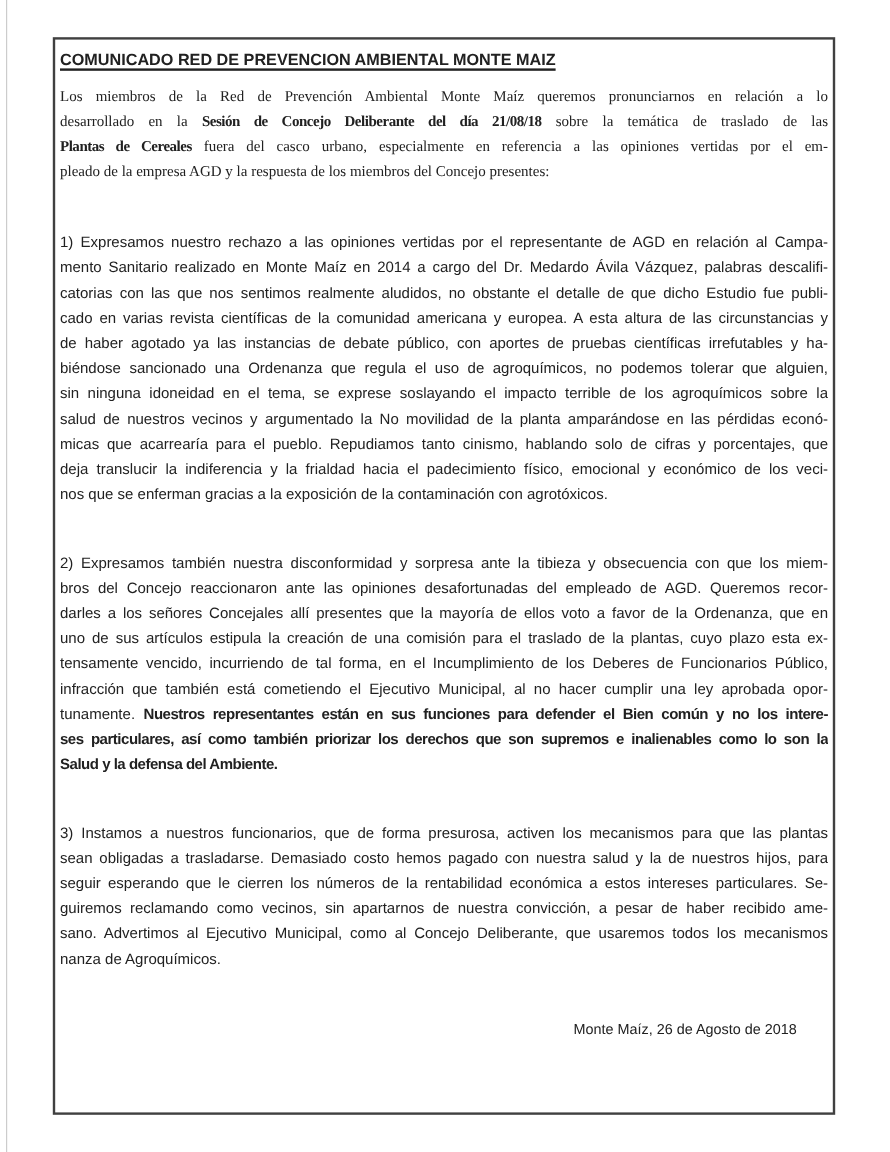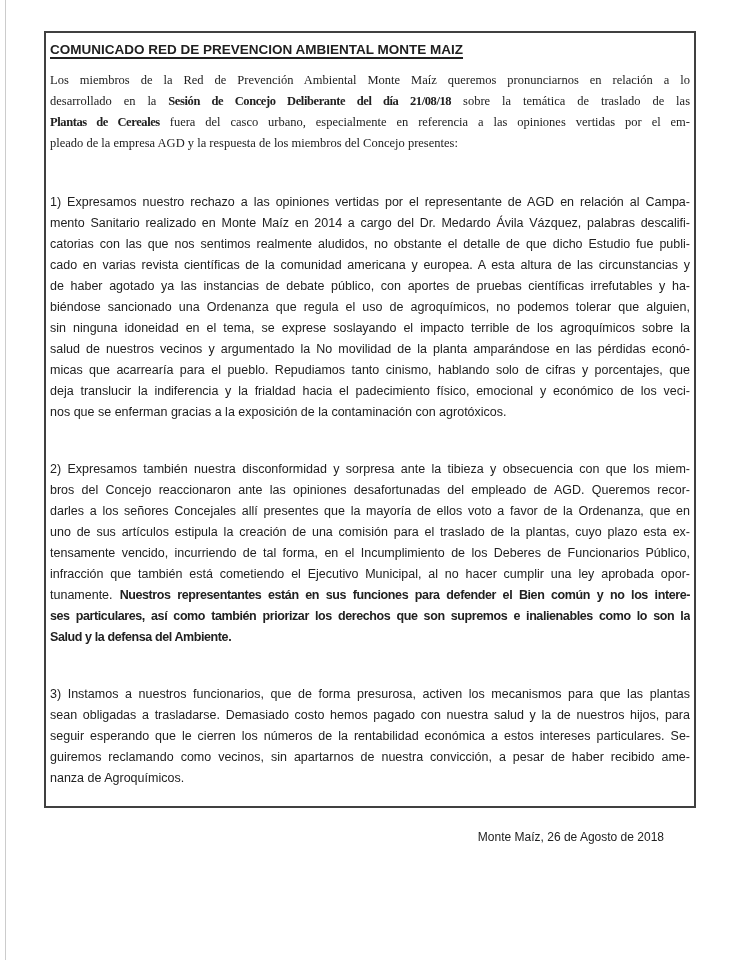--- a/index.html
+++ b/index.html
@@ -21,21 +21,21 @@
     top: 0;
     width: 1px;
     height: 960px;
     background: var(--scan-edge, #cccccc);
   }
   .frame {
     position: absolute;
     left: 44px;
     top: 31px;
     width: 652px;
-    height: 777px;
+    height: 898px;
     box-sizing: border-box;
     border: 2px solid var(--border, #404040);
     background: var(--page-bg, #ffffff);
     padding: 6px 4px 0 4px;
   }
   .doc-title {
     font-size: 13.5px;
     font-weight: bold;
     line-height: 22px;
     white-space: nowrap;
@@ -110,17 +110,18 @@
       <div class="line"><span>tunamente. </span><span class="bold">Nuestros representantes están en sus funciones para defender el Bien común y no los intere-</span></div>
       <div class="line"><span class="bold">ses particulares, así como también priorizar los derechos que son supremos e inalienables como lo son la</span></div>
       <div class="line last"><span class="bold">Salud y la defensa del Ambiente.</span></div>
     </div>
 
   <div class="block para-block">
       <div class="line"><span>3) Instamos a nuestros funcionarios, que de forma presurosa, activen los mecanismos para que las plantas</span></div>
       <div class="line"><span>sean obligadas a trasladarse. Demasiado costo hemos pagado con nuestra salud y la de nuestros hijos, para</span></div>
       <div class="line"><span>seguir esperando que le cierren los números de la rentabilidad económica a estos intereses particulares. Se-</span></div>
       <div class="line"><span>guiremos reclamando como vecinos, sin apartarnos de nuestra convicción, a pesar de haber recibido ame-</span></div>
+      <div class="line"><span>sano. Advertimos al Ejecutivo Municipal, como al Concejo Deliberante, que usaremos todos los mecanismos</span></div>
       <div class="line last"><span>nanza de Agroquímicos.</span></div>
     </div>
 
   <div class="date-line">Monte Maíz, 26 de Agosto de 2018</div>
 </div>
 
 </body></html>

